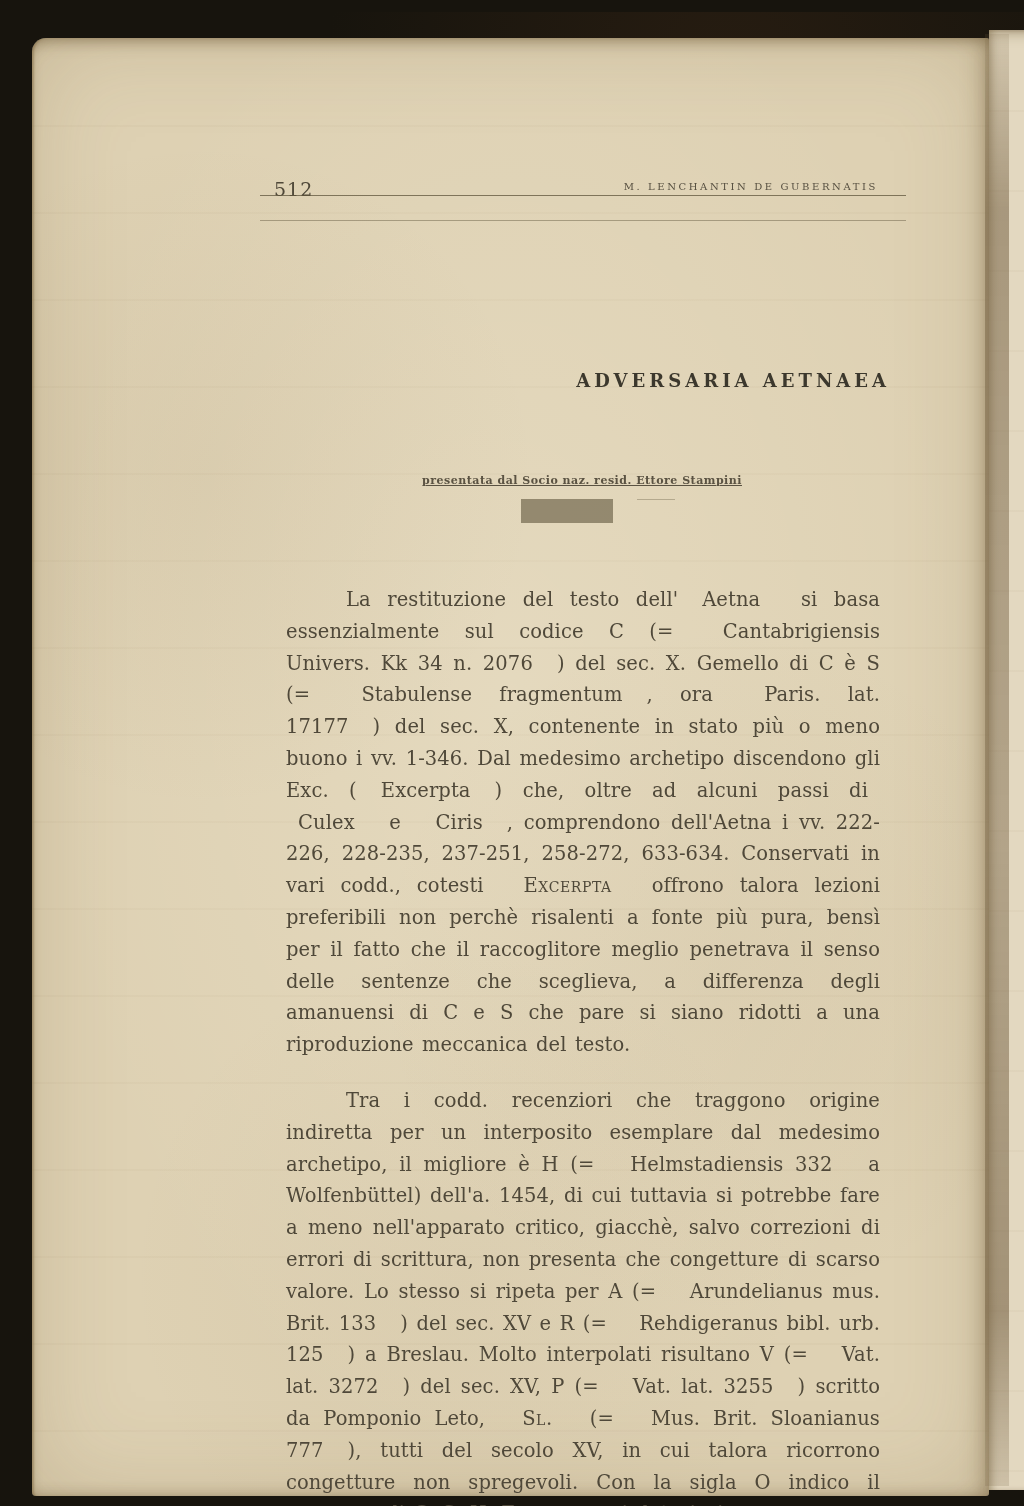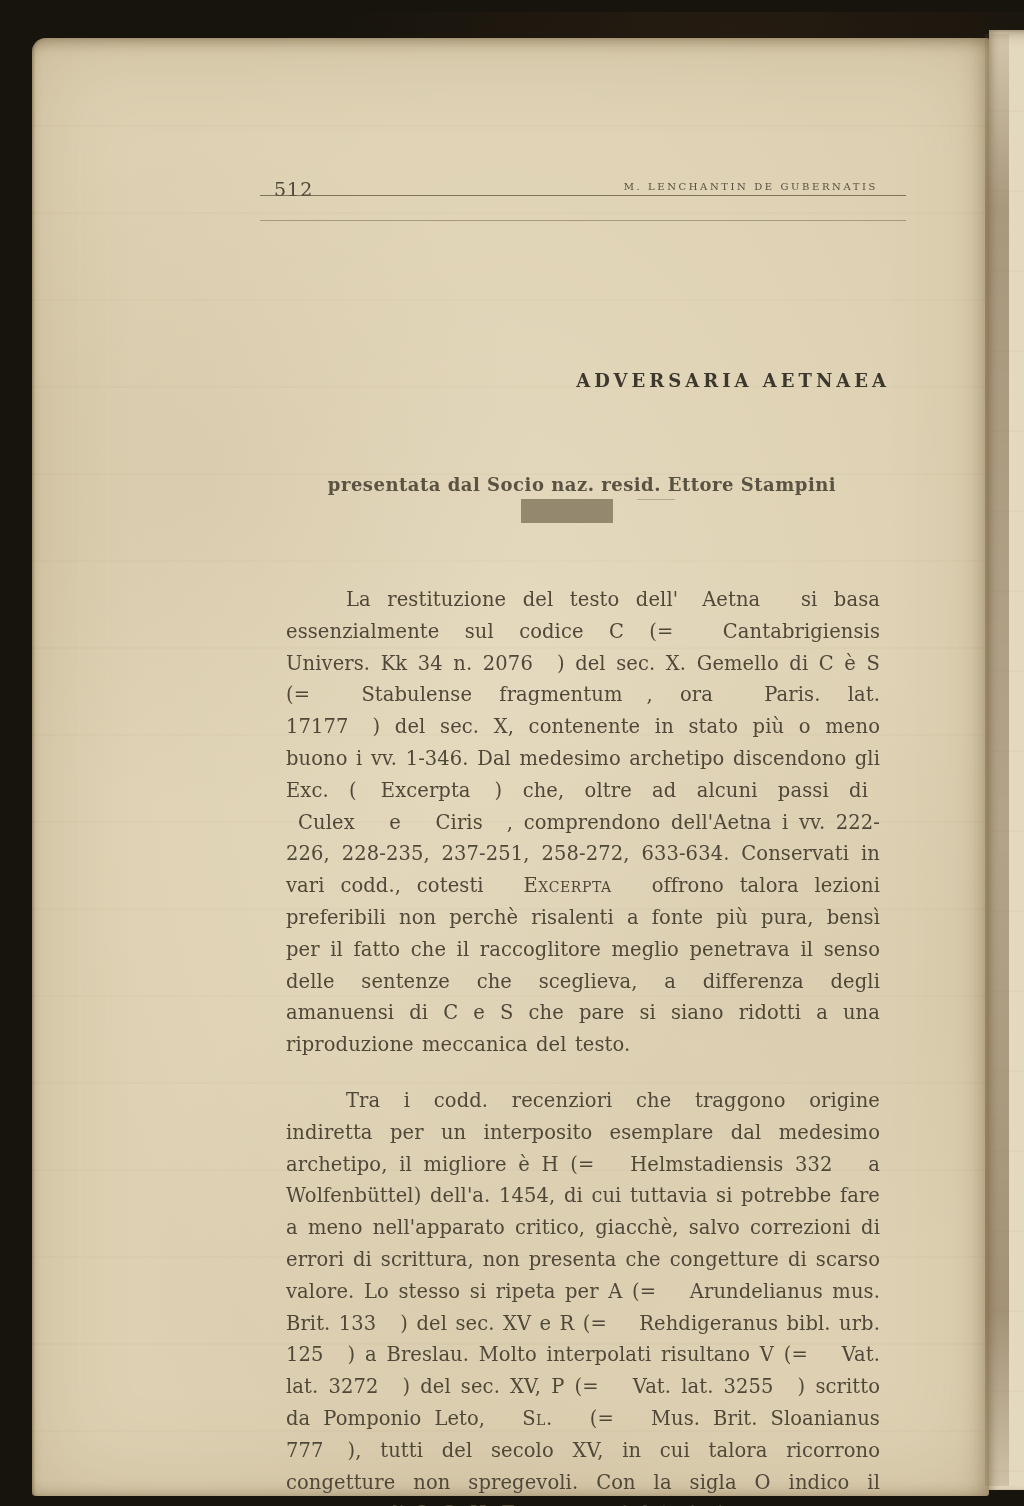--- a/index.html
+++ b/index.html
@@ -81,22 +81,22 @@
     position:absolute;left:230px;top:320px;width:640px;
     text-align:right;font-size:18px;font-weight:bold;
     letter-spacing:4px;color:var(--ink_strong);
   }
   .subtitle{
     position:absolute;left:150px;top:386px;width:800px;
     text-align:center;font-size:16.5px;letter-spacing:.8px;color:var(--ink);
   }
   .presenter{
     position:absolute;left:230px;top:424px;width:640px;
-    text-align:center;font-size:18px;font-weight:700;
-    letter-spacing:.5px;color:#5a5242;
+    text-align:center;font-size:11px;font-weight:700;
+    letter-spacing:.5px;color:#5a5242;text-decoration:underline;
   }
   .divider{
     position:absolute;left:489px;top:461px;width:92px;height:1px;
     background:rgba(95,85,60,.6);
   }
   .divider::after{
     content:"";position:absolute;left:116px;top:0;width:38px;height:1px;
     background:rgba(95,85,60,.35);
   }
   

